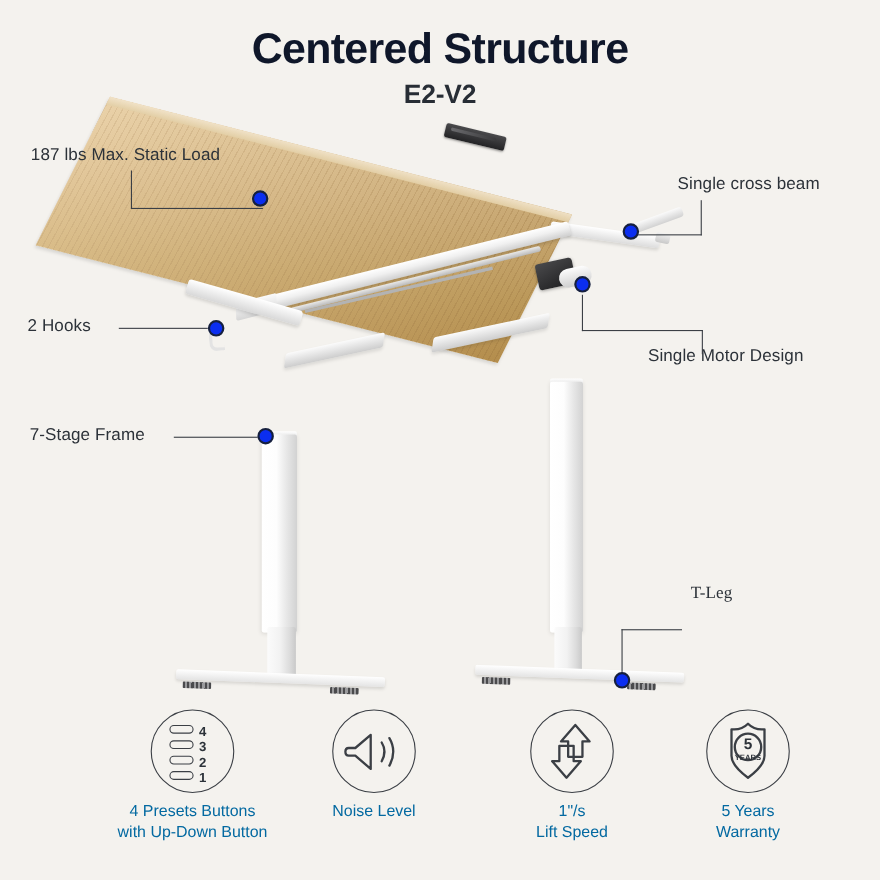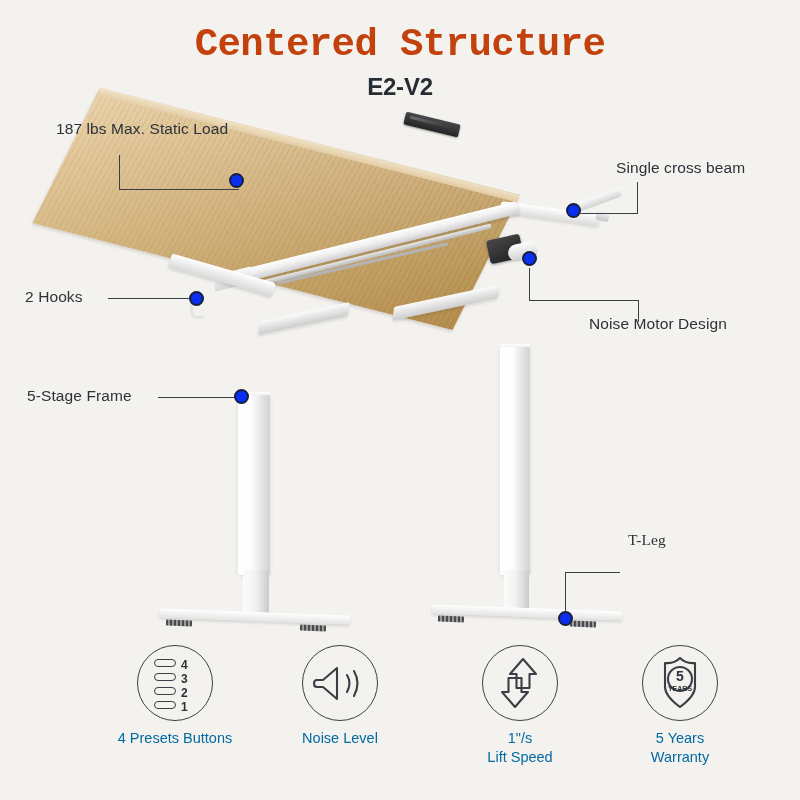--- a/index.html
+++ b/index.html
@@ -9,33 +9,33 @@
     font-family:"Liberation Sans", sans-serif;
     color:#2c3239;
     overflow:hidden;
     position:relative;
   }
   #stage{position:absolute;left:0;top:0;width:800px;height:800px;}
 
   
   .title{
     position:absolute;left:0;top:23px;width:800px;text-align:center;
-    font-size:39px;font-weight:bold;letter-spacing:-0.6px;color:#c2410c;font-family:Liberation Mono, monospace;
+    font-size:39px;font-weight:bold;letter-spacing:-0.6px;color:#0f172a;
   }
   .subtitle{
     position:absolute;left:0;top:73px;width:800px;text-align:center;
     font-size:24px;font-weight:bold;letter-spacing:-0.2px;color:#272d35;
   }
 
   
   .callout{
     position:absolute;font-size:15.5px;color:#2c3239;white-space:nowrap;
     letter-spacing:0.1px;
   }
-  .c-static{left:28px;top:120px;margin-left:28px;}
+  .c-static{left:28px;top:132px;}
   .c-cross{left:616px;top:159px;}
   .c-motor{left:589px;top:315px;}
   .c-hooks{left:25px;top:288px;}
   .c-frame{left:27px;top:387px;}
   .c-tleg{left:628px;top:531px;font-family:Liberation Serif, serif;}
 
   
   .lead{position:absolute;background:#3b3f45;}
   .lead.h{height:1.3px;}
   .lead.v{width:1.3px;}
@@ -274,31 +274,31 @@
   <div class="callout c-static">187 lbs Max. Static Load</div>
   <div class="lead v" style="left:119px;top:155px;height:35px;"></div>
   <div class="lead h" style="left:119px;top:189px;width:120px;"></div>
   <div class="dot" style="left:229px;top:173px;"></div>
 
   <div class="callout c-cross">Single cross beam</div>
   <div class="lead v" style="left:637px;top:182px;height:32px;"></div>
   <div class="lead h" style="left:580px;top:213px;width:58px;"></div>
   <div class="dot" style="left:566px;top:203px;"></div>
 
-  <div class="callout c-motor">Noise Motor Design</div>
+  <div class="callout c-motor">Single Motor Design</div>
   <div class="lead v" style="left:529px;top:268px;height:33px;"></div>
   <div class="lead h" style="left:529px;top:300px;width:110px;"></div>
   <div class="lead v" style="left:638px;top:300px;height:22px;"></div>
   <div class="dot" style="left:522px;top:251px;"></div>
 
   <div class="callout c-hooks">2 Hooks</div>
   <div class="lead h" style="left:108px;top:298px;width:84px;"></div>
   <div class="dot" style="left:189px;top:291px;"></div>
 
-  <div class="callout c-frame">5-Stage Frame</div>
+  <div class="callout c-frame">7-Stage Frame</div>
   <div class="lead h" style="left:158px;top:397px;width:78px;"></div>
   <div class="dot" style="left:234px;top:389px;"></div>
 
   <div class="callout c-tleg">T-Leg</div>
   <div class="lead h" style="left:565px;top:572px;width:55px;"></div>
   <div class="lead v" style="left:565px;top:572px;height:46px;"></div>
   <div class="dot" style="left:558px;top:611px;"></div>
 
   <div class="features">
 
@@ -307,20 +307,21 @@
         <div class="pbtn" style="top:13px;"></div>
         <div class="pbtn" style="top:27px;"></div>
         <div class="pbtn" style="top:41px;"></div>
         <div class="pbtn" style="top:55px;"></div>
         <div class="pnum" style="top:14px;">4</div>
         <div class="pnum" style="top:28px;">3</div>
         <div class="pnum" style="top:42px;">2</div>
         <div class="pnum" style="top:56px;">1</div>
       </div>
       <div class="fl">4 Presets Buttons</div>
+      <div class="fl">with Up-Down Button</div>
     </div>
 
     <div class="feature f2">
       <div class="circle">
         <svg width="74" height="74" viewBox="0 0 74 74" fill="none" stroke="#3b3f45" stroke-width="2.1" stroke-linejoin="round" stroke-linecap="round">
           <path d="M34 22 L20 34 L14 34 Q11 34 11 37.5 Q11 41 14 41 L20 41 L34 53 Z"></path>
           <path d="M44 29 Q49 37 44 46"></path>
           <path d="M51 25 Q58 37 51 50"></path>
         </svg>
       </div>

